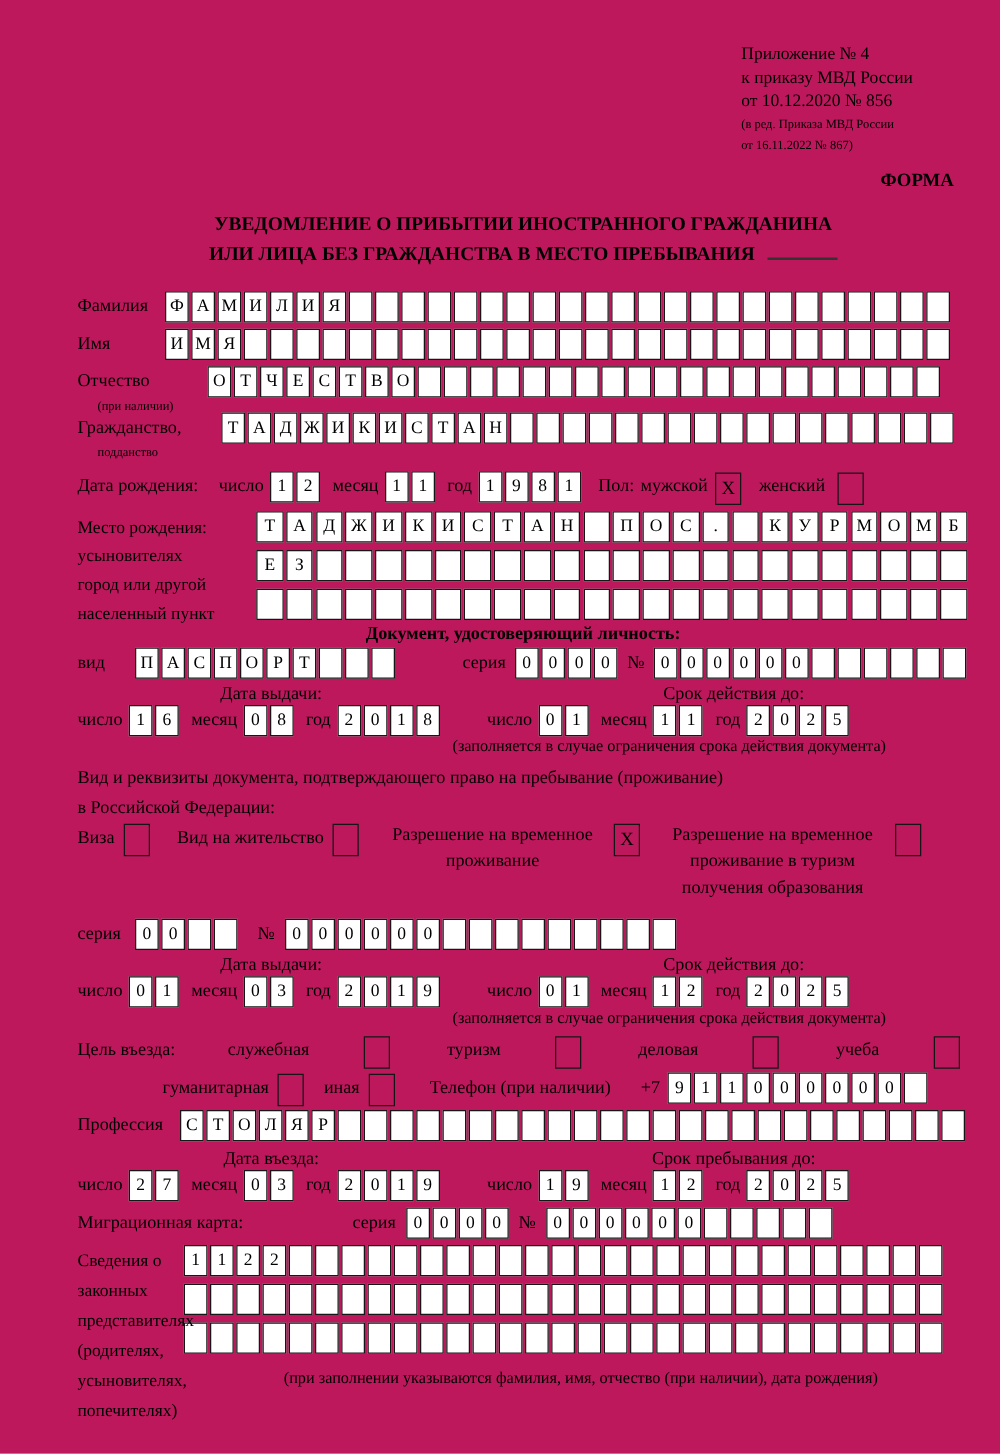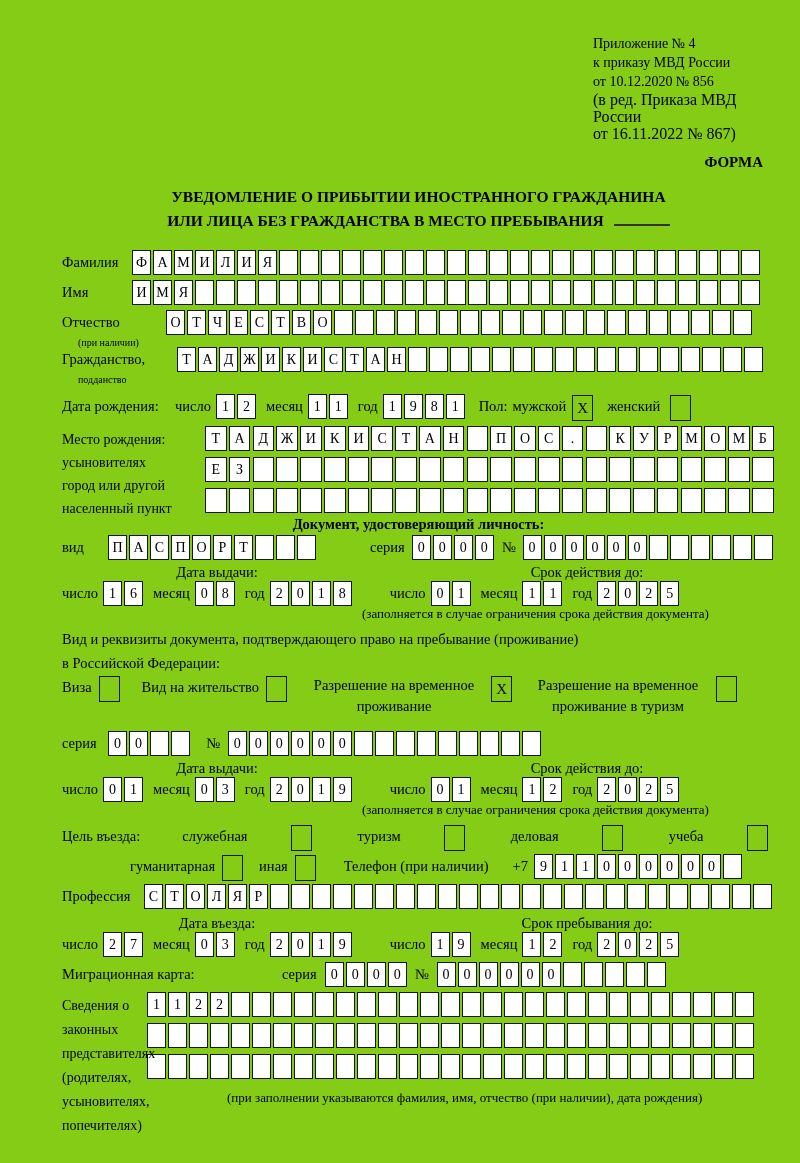--- a/index.html
+++ b/index.html
@@ -1,21 +1,21 @@
 <!DOCTYPE html>
 <html><head>
 <meta charset="utf-8">
 <style>
   html,body{margin:0;padding:0;background:#e8e8e8;}
-  .page{width:800px;height:1163px;background:#84cc16;box-sizing:border-box;
+  .page{width:800px;height:1163px;background:#be185d;box-sizing:border-box;
         padding:34px 25px 10px 62px;font-family:"Liberation Serif","DejaVu Serif",serif;
         color:#000;position:relative;overflow:hidden;margin:0 auto;}
   .hdr{display:flex;justify-content:flex-end;}
   .hdr-in{width:182px;font-size:14px;line-height:19px;}
-  .hdr-small{font-size:16px;line-height:17px;}
+  .hdr-small{font-size:10px;line-height:17px;}
   .forma{text-align:right;padding-right:12px;font-weight:bold;font-size:15px;margin-top:12px;}
   .title{text-align:center;font-weight:bold;font-size:15.5px;line-height:24px;margin-top:14px;}
   .title-uline{display:inline-block;width:56px;border-bottom:2px solid #333;margin-left:10px;}
   .section{font-weight:bold;font-size:14.6px;margin-top:22px;white-space:nowrap;}
   .frow{display:flex;align-items:flex-start;position:relative;margin-top:3px;min-height:27px;}
   .lbl{font-size:14.5px;padding-top:4px;flex:none;}
   .sublbl{position:absolute;left:16px;top:27px;font-size:10px;}
   .cells{display:inline-flex;flex:none;}
   .cell{width:19px;height:25px;border:1.7px solid #161616;box-sizing:border-box;flex:none;
         display:inline-flex;align-items:center;justify-content:center;font-size:14px;
@@ -418,20 +418,21 @@
     <span class="optlbl" style="margin-left:22px;">Вид на жительство</span>
     <span class="cb"></span>
     <div class="optlines" style="margin-left:18px;width:178px;">
       <div>Разрешение на временное</div>
       <div>проживание</div>
     </div>
     <span class="cb">X</span>
     <div class="optlines" style="margin-left:16px;width:180px;">
       <div>Разрешение на временное</div>
       <div>проживание в туризм</div>
+      <div>получения образования</div>
     </div>
     <span class="cb"></span>
   </div>
 
   <div class="frow" style="margin-top:14px;">
     <span class="lbl" style="width:46px;">серия</span>
     <span class="cells">
         <span class="cell">0</span>
         <span class="cell">0</span>
         <span class="cell"></span>

